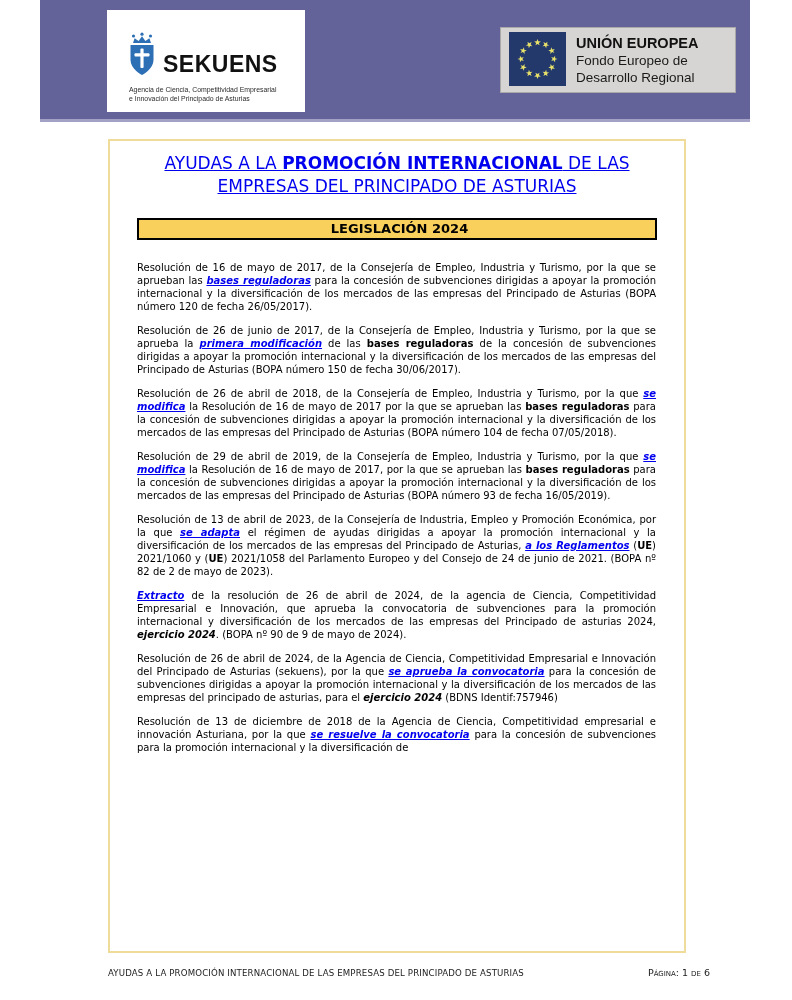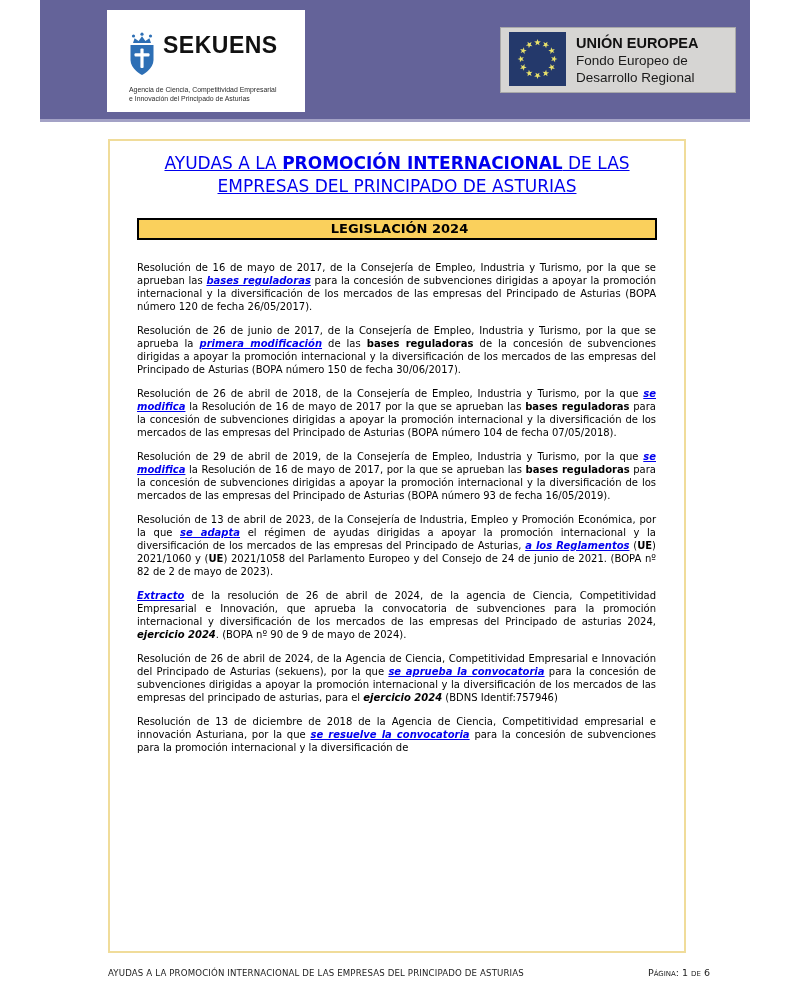--- a/index.html
+++ b/index.html
@@ -15,21 +15,21 @@
   }
   *{margin:0;padding:0;box-sizing:border-box;}
   html,body{width:792px;height:1000px;background:#FFFFFF;overflow:hidden;
     font-family:"DejaVu Sans",sans-serif;color:#000;}
 
   
   .band{position:absolute;left:40px;top:0;width:710px;height:122px;
     background:var(--band_purple);border-bottom:3px solid var(--band_edge);}
   .sekuens-box{position:absolute;left:67px;top:10px;width:198px;height:102px;
     background:#FFFFFF;}
-  .sekuens-row{display:flex;align-items:flex-start;padding:22px 0 0 22px;}
+  .sekuens-row{display:flex;align-items:flex-end;padding:22px 0 0 22px;}
   .sekuens-name{font-family:"Liberation Sans",sans-serif;font-weight:bold;
     font-size:23px;letter-spacing:.5px;color:#111;margin-left:8px;}
   .sekuens-tagline{padding:7px 0 0 22px;font-family:"Liberation Sans",sans-serif;
     font-size:6.9px;line-height:9px;color:#2b2b2b;}
   .eu-box{position:absolute;left:460px;top:27px;width:236px;height:66px;
     background:var(--eu_box_gray);border:1px solid #A9A9A9;display:flex;}
   .eu-flag{margin:4px 0 0 8px;}
   .flag-bg{fill:var(--eu_flag_blue);}
   .flag-stars polygon{fill:var(--eu_star_yellow);}
   .eu-text{margin-left:10px;padding-top:6px;font-family:"Liberation Sans",sans-serif;}

